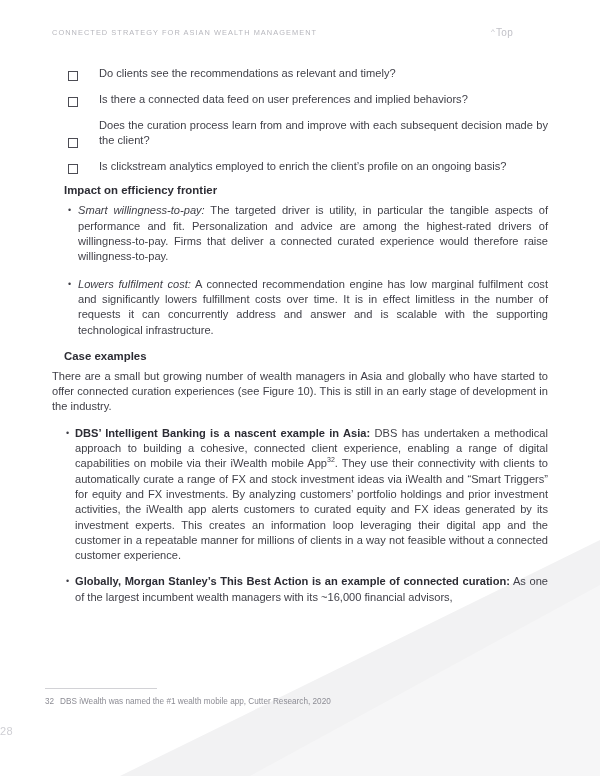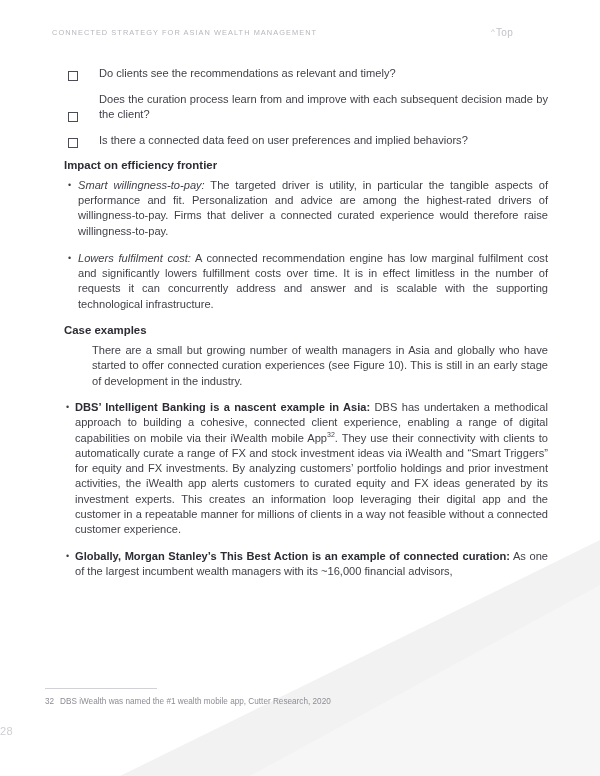--- a/index.html
+++ b/index.html
@@ -138,21 +138,20 @@
     flex: 1 1 auto;
     text-align: justify;
   }
   .lead-italic {
     font-style: italic;
   }
 
   p.para {
     text-align: justify;
     margin-bottom: 11px;
-    margin-left: 40px;
   }
 
   
   ul.case-list {
     list-style: none;
     margin: 0;
     padding: 0;
   }
   ul.case-list > li {
     display: flex;
@@ -233,25 +232,29 @@
 
   <div class="content">
 
     <ul class="checklist">
       <li>
         <span class="cbox"></span>
         <span class="ctext">Do clients see the recommendations as relevant and timely?</span>
       </li>
       <li>
         <span class="cbox"></span>
+        <span class="ctext">Is there a connected data feed on user preferences and implied behaviors?</span>
+      </li>
+      <li>
+        <span class="cbox"></span>
         <span class="ctext">Does the curation process learn from and improve with each subsequent decision made by the client?</span>
       </li>
       <li>
         <span class="cbox"></span>
-        <span class="ctext">Is there a connected data feed on user preferences and implied behaviors?</span>
+        <span class="ctext">Is clickstream analytics employed to enrich the client’s profile on an ongoing basis?</span>
       </li>
     </ul>
 
     <h3 class="section-head">Impact on efficiency frontier</h3>
 
     <ul class="dash-list">
       <li>
         <span class="bullet">•</span>
         <div class="body txt"><span class="lead-italic">Smart willingness-to-pay:</span><span> The targeted driver is utility, in particular the tangible aspects of performance and fit. Personalization and advice are among the highest-rated drivers of willingness-to-pay. Firms that deliver a connected curated experience would therefore raise willingness-to-pay.</span></div>
       </li>

